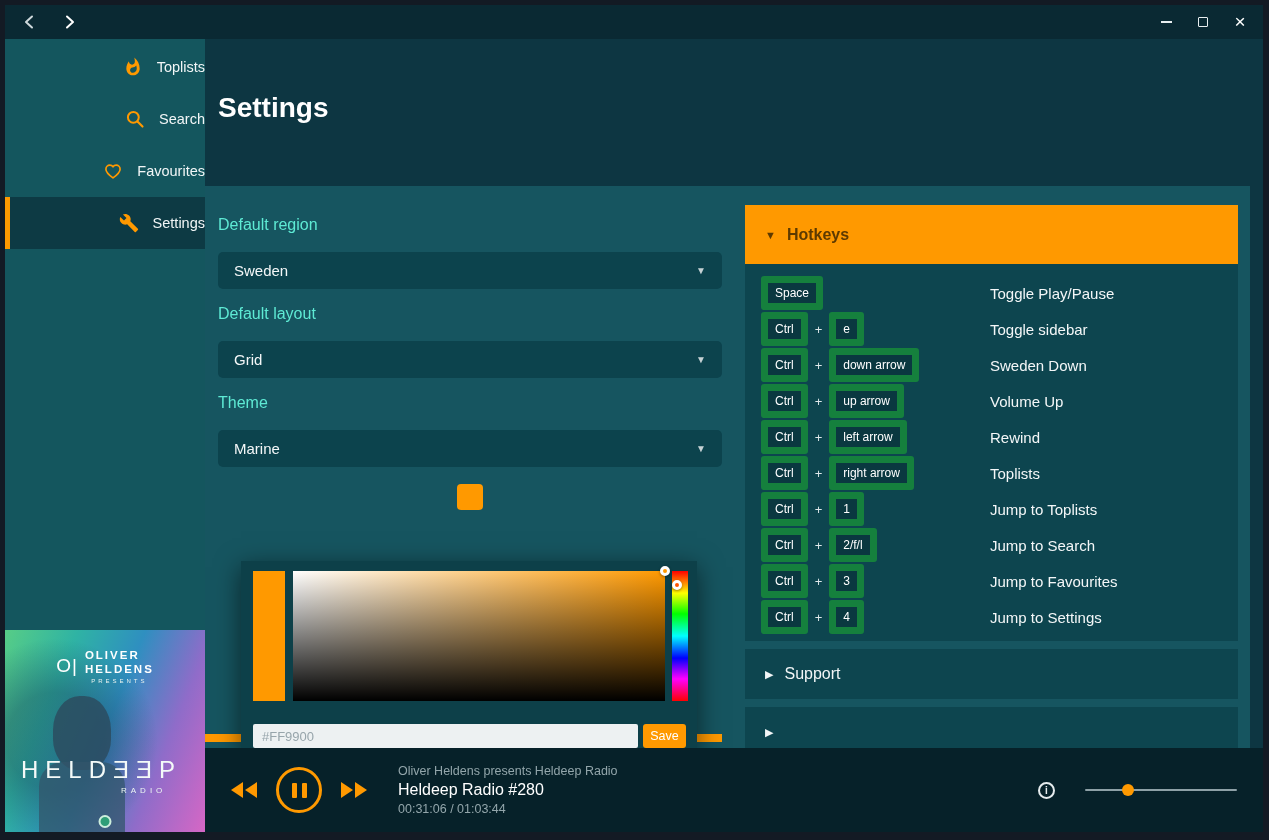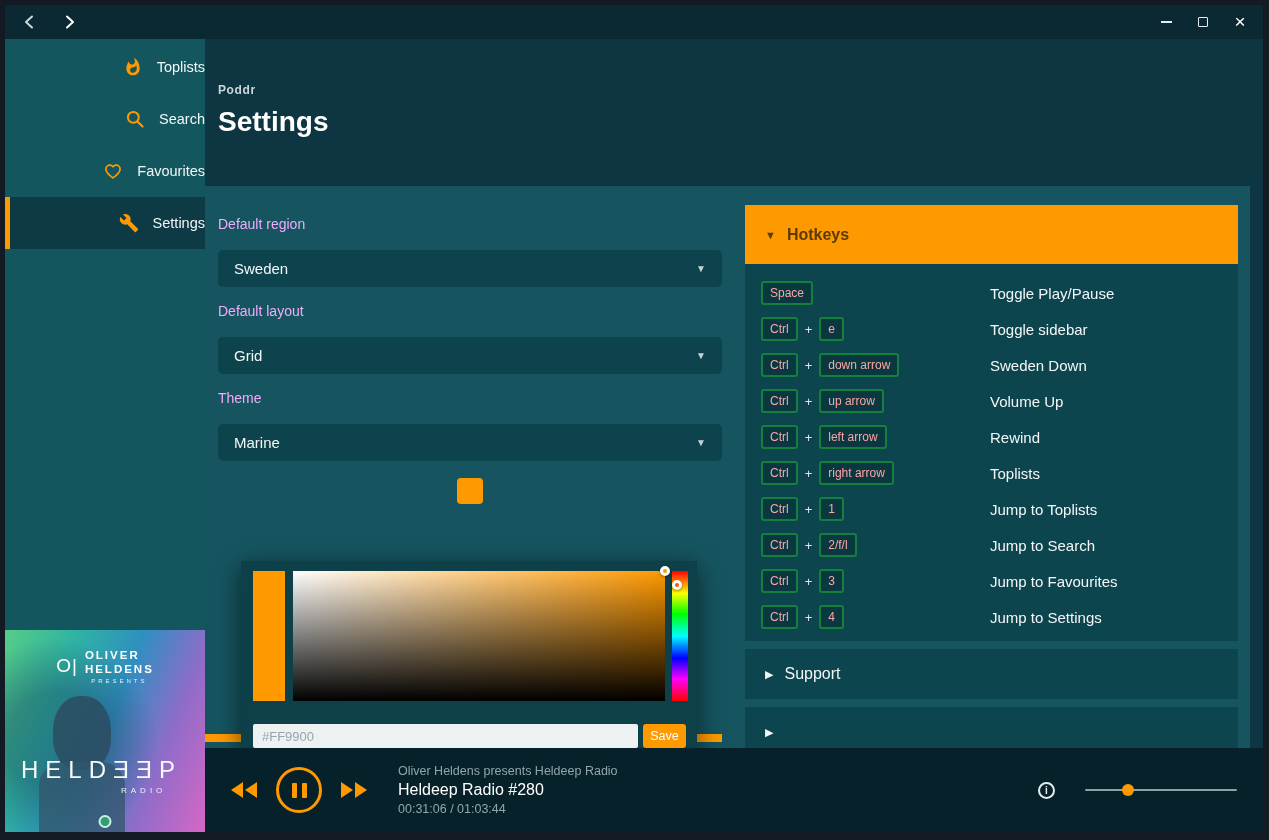--- a/index.html
+++ b/index.html
@@ -59,21 +59,21 @@
   .album-badge { position:absolute; left:50%; bottom:4px; transform:translateX(-50%); width:13px; height:13px; border-radius:50%; background:#2f9e77; border:2px solid #cdeedd; }
   
   .right-col { flex:1; display:flex; flex-direction:column; min-width:0; }
   .main-header { height:147px; flex:0 0 147px; background:#0d3642; padding:44px 0 0 13px; }
   .app-name { font-size:12px; font-weight:bold; letter-spacing:.6px; color:#ccd6d9; }
   .page-title { font-size:28px; font-weight:bold; color:#fff; margin-top:9px; }
   .content { flex:1; background:#0d3642; position:relative; min-height:0; }
   .panel { position:absolute; left:0; top:0; right:13px; bottom:0; background:#165560; overflow:hidden; }
   
   .col-left { position:absolute; left:13px; top:30px; width:504px; }
-  .fld-label { display:block; font-size:14px; color:#f0abfc; margin-bottom:18px; }
+  .fld-label { display:block; font-size:16px; color:#5eead4; margin-bottom:18px; }
   .select-box {
     height:37px; background:#0c434d; border-radius:5px; cursor:pointer;
     display:flex; align-items:center; justify-content:space-between;
     padding:0 16px; margin-bottom:16px;
   }
   .select-value { font-size:15px; color:#f4f7f8; }
   .select-caret { font-size:10px; color:#c6d2d5; }
   .color-section { text-align:center; margin-top:16px; }
   .color-label { font-size:15px; color:#e2eaec; }
   .color-swatch { width:26px; height:26px; background:#ff9900; border-radius:4px; margin:17px auto 0; cursor:pointer; }
@@ -111,22 +111,22 @@
   .acc-header {
     display:flex; align-items:center; gap:11px; padding-left:20px; cursor:pointer;
   }
   .acc-header.open { height:59px; background:#ff9900; color:#5d3a00; font-size:16px; font-weight:bold; }
   .acc-header.closed { height:50px; background:#0d454f; color:#f2f6f7; font-size:16px; margin-top:8px; }
   .acc-caret { font-size:11px; }
   .hk-body { background:#0d454f; padding:11px 0 6px; }
   .hk-row { height:36px; display:flex; align-items:center; padding-left:16px; }
   .hk-keys { width:229px; flex:0 0 229px; display:flex; align-items:center; gap:7px; }
   .kbd {
-    background:#0a3840; border:2px solid #15803d; border-radius:3px;
-    padding:3px 7px; font-size:12px; color:#fca5a5; white-space:nowrap;
+    background:#0a3840; border:7px solid #15803d; border-radius:3px;
+    padding:3px 7px; font-size:12px; color:#ffffff; white-space:nowrap;
   }
   .hk-plus { color:#dfe8ea; font-size:13px; }
   .hk-action { font-size:15px; color:#f4f7f8; }
   
   .player-bar {
     height:84px; flex:0 0 84px; background:#062129;
     display:flex; align-items:center; padding-left:25px; position:relative;
   }
   .pb-btn { cursor:pointer; display:flex; align-items:center; justify-content:center; }
   .pb-rew, .pb-fwd { width:28px; height:18px; }
@@ -231,21 +231,20 @@
         </div>
         <div class="album-title">HELDƎƎP</div>
         <div class="album-sub">RADIO</div>
         <div class="album-badge"></div>
       </div>
     </div>
 
     <div class="right-col">
 
       <div class="main-header">
-        <div class="app-name">Poddr</div>
         <div class="page-title">Settings</div>
       </div>
 
       <div class="content">
         <div class="panel">
 
           <div class="col-left">
             <label class="fld-label">Default region</label>
             <div class="select-box">
               <span class="select-value">Sweden</span>

